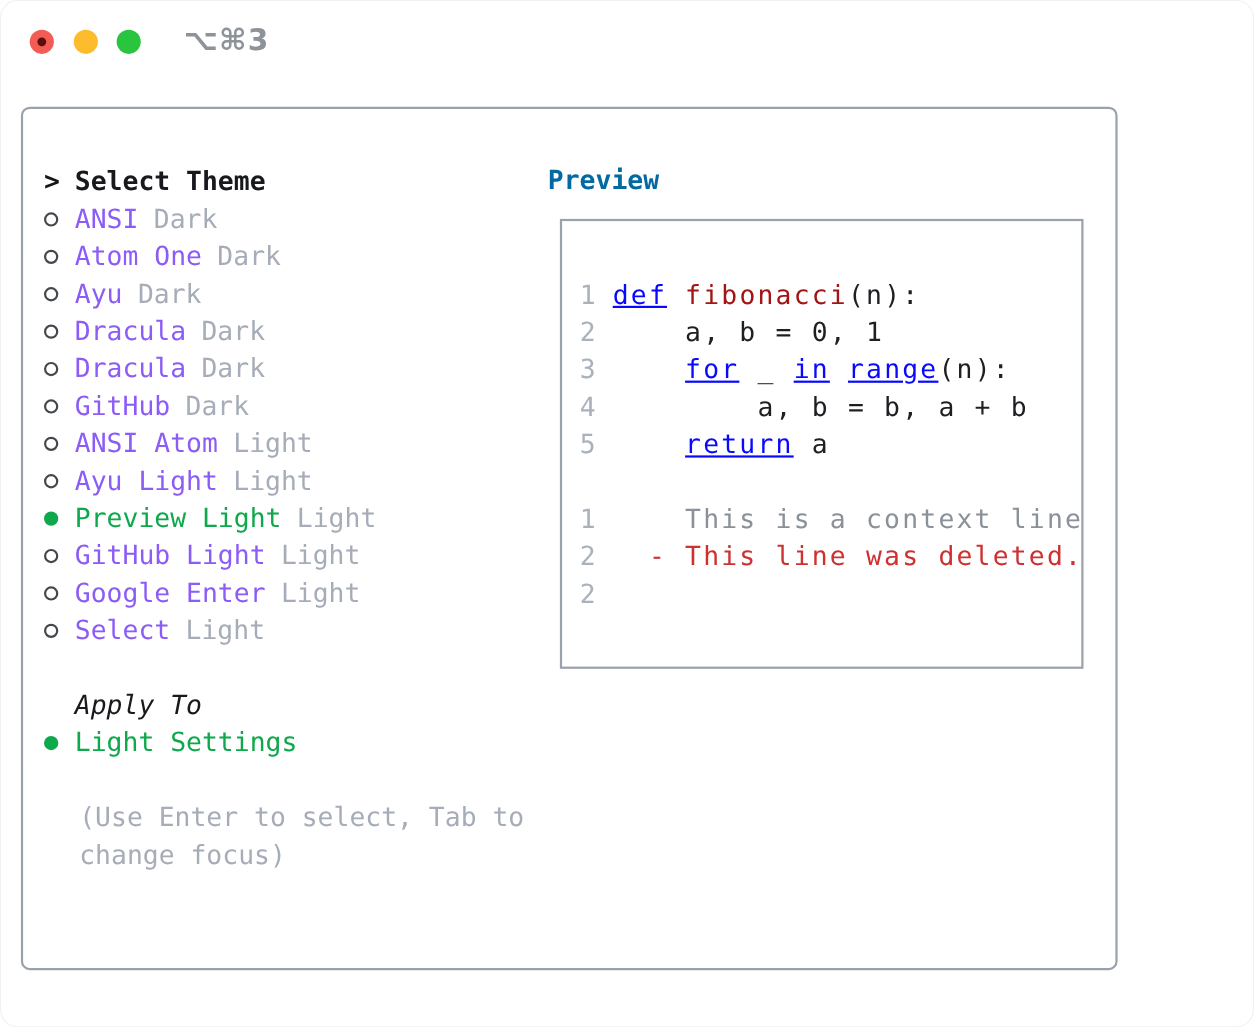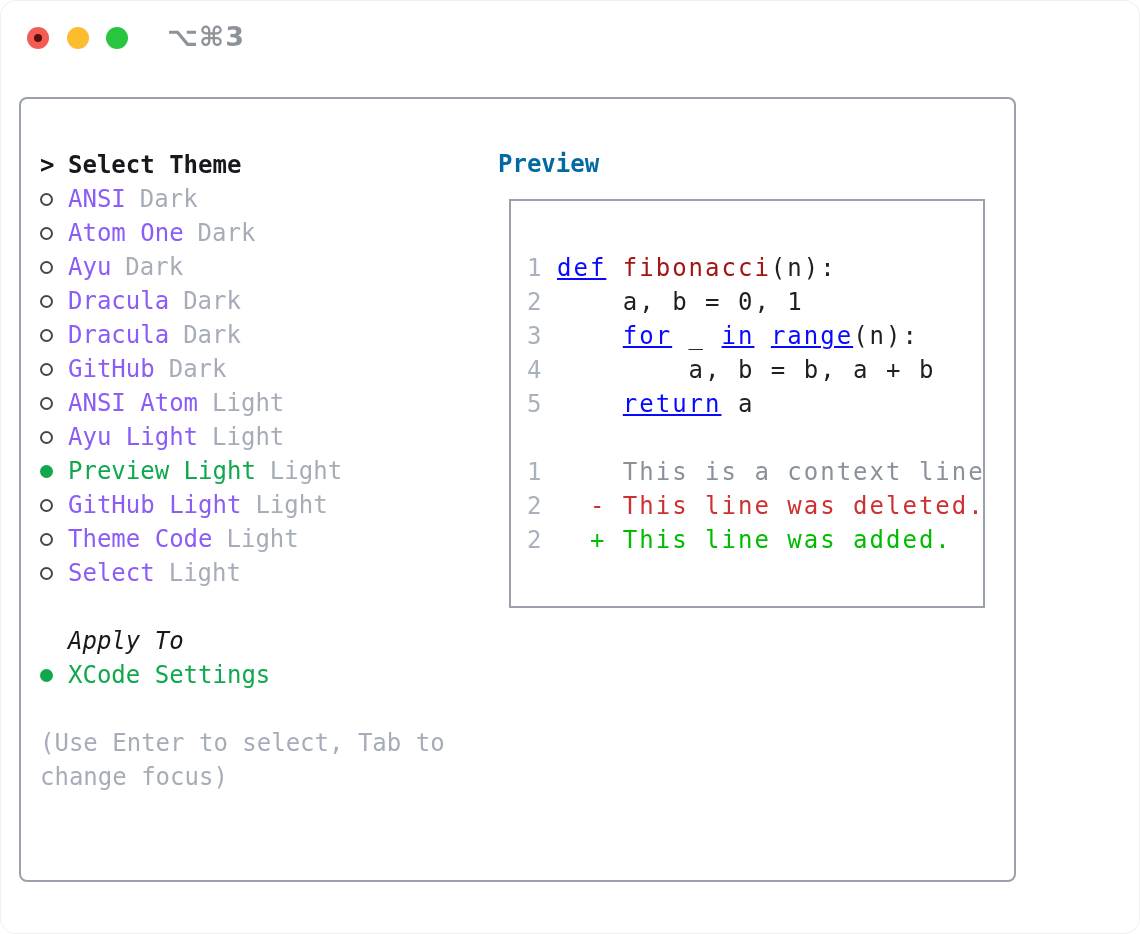--- a/index.html
+++ b/index.html
@@ -25,21 +25,21 @@
   .row{display:flex;align-items:center;height:34px;white-space:pre;}
   .marker{width:28px;flex:none;display:inline-flex;align-items:center;}
   .prompt{font-weight:bold;color:#141619;}
   .circ{width:13px;height:13px;border:2px solid #43484e;border-radius:50%;box-sizing:border-box;}
   .circ.sel{background:var(--selection-green);border:none;}
   .hdr{font-weight:bold;color:#17191c;}
   .hdr2{color:#17191c;font-style:italic;}
   .name{color:#8b5cf6;}
   .name.sel{color:var(--selection-green);}
   .variant{color:var(--muted-gray);margin-left:14px;}
-  .help{color:var(--muted-gray);}
+  .help{color:var(--muted-gray);margin-left:32px;}
 
   
   #preview-title{position:absolute;left:477px;top:48px;height:34px;display:flex;align-items:center;
                  font-size:24px;font-weight:bold;color:#0369a1;}
   #preview-box{position:absolute;left:488px;top:100px;width:476px;height:409px;box-sizing:border-box;
                border:2px solid var(--border-gray);padding:50px 0 0 16px;font-size:24px;letter-spacing:2px;
                overflow:hidden;}
   .pline{display:flex;align-items:center;height:34px;white-space:pre;}
   .ln{width:22px;margin-right:8px;flex:none;color:var(--line-number-gray);}
   .blankline{height:34px;}
@@ -68,37 +68,37 @@
         <div class="row"><span class="marker"><span class="circ"></span></span><span class="name">ANSI</span><span class="variant">Dark</span></div>
         <div class="row"><span class="marker"><span class="circ"></span></span><span class="name">Atom One</span><span class="variant">Dark</span></div>
         <div class="row"><span class="marker"><span class="circ"></span></span><span class="name">Ayu</span><span class="variant">Dark</span></div>
         <div class="row"><span class="marker"><span class="circ"></span></span><span class="name">Dracula</span><span class="variant">Dark</span></div>
         <div class="row"><span class="marker"><span class="circ"></span></span><span class="name">Dracula</span><span class="variant">Dark</span></div>
         <div class="row"><span class="marker"><span class="circ"></span></span><span class="name">GitHub</span><span class="variant">Dark</span></div>
         <div class="row"><span class="marker"><span class="circ"></span></span><span class="name">ANSI Atom</span><span class="variant">Light</span></div>
         <div class="row"><span class="marker"><span class="circ"></span></span><span class="name">Ayu Light</span><span class="variant">Light</span></div>
         <div class="row"><span class="marker"><span class="circ sel"></span></span><span class="name sel">Preview Light</span><span class="variant">Light</span></div>
         <div class="row"><span class="marker"><span class="circ"></span></span><span class="name">GitHub Light</span><span class="variant">Light</span></div>
-        <div class="row"><span class="marker"><span class="circ"></span></span><span class="name">Theme Code</span><span class="variant">Light</span></div>
+        <div class="row"><span class="marker"><span class="circ"></span></span><span class="name">Google Enter</span><span class="variant">Light</span></div>
         <div class="row"><span class="marker"><span class="circ"></span></span><span class="name">Select</span><span class="variant">Light</span></div>
         <div class="row"></div>
         <div class="row"><span class="marker"></span><span class="hdr2">Apply To</span></div>
-        <div class="row"><span class="marker"><span class="circ sel"></span></span><span class="name sel">XCode Settings</span></div>
+        <div class="row"><span class="marker"><span class="circ sel"></span></span><span class="name sel">Light Settings</span></div>
         <div class="row"></div>
         <div class="row help"><span>(Use Enter to select, Tab to</span></div>
         <div class="row help"><span>change focus)</span></div>
       </div>
 
     <div id="preview-title">Preview</div>
     <div id="preview-box">
         <div class="pline"><span class="ln">1</span><span class="tk-kw">def</span><span class="tk-pl"> </span><span class="tk-fn">fibonacci</span><span class="tk-pl">(n):</span></div>
         <div class="pline"><span class="ln">2</span><span class="tk-pl">    a, b = 0, 1</span></div>
         <div class="pline"><span class="ln">3</span><span class="tk-pl">    </span><span class="tk-kw">for</span><span class="tk-pl"> _ </span><span class="tk-kw">in</span><span class="tk-pl"> </span><span class="tk-kw">range</span><span class="tk-pl">(n):</span></div>
         <div class="pline"><span class="ln">4</span><span class="tk-pl">        a, b = b, a + b</span></div>
         <div class="pline"><span class="ln">5</span><span class="tk-pl">    </span><span class="tk-kw">return</span><span class="tk-pl"> a</span></div>
         <div class="blankline"></div>
         <div class="pline"><span class="ln">1</span><span class="tk-ctx">    This is a context line.</span></div>
         <div class="pline"><span class="ln">2</span><span class="tk-del">  - This line was deleted.</span></div>
-        <div class="pline"><span class="ln">2</span><span class="tk-add">  + This line was added.</span></div>
+        <div class="pline"><span class="ln">2</span></div>
       </div>
   </div>
 
 </div>
 
 </body></html>

